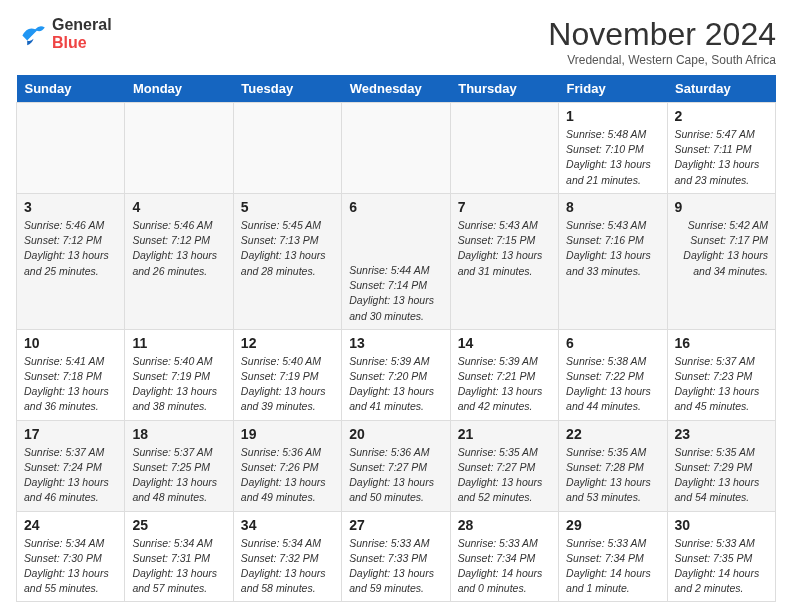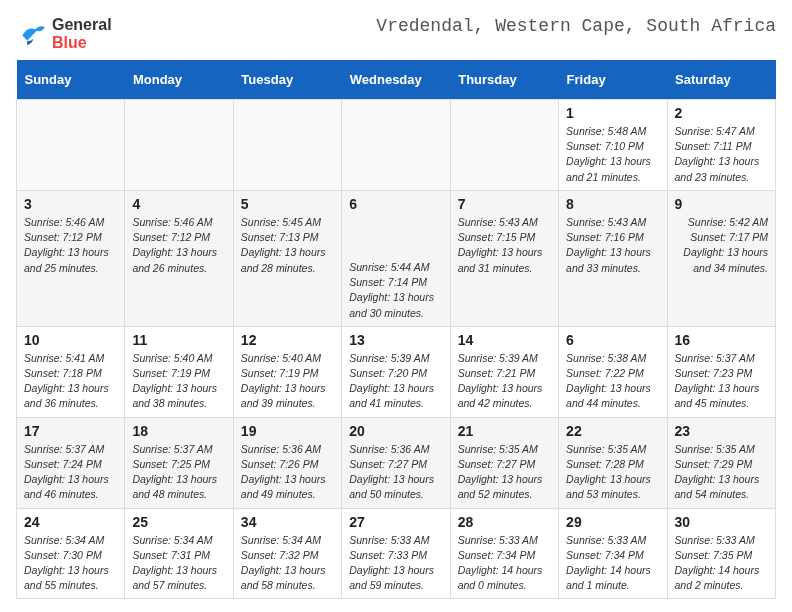--- a/index.html
+++ b/index.html
@@ -27,34 +27,33 @@
     }
     .title-area {
       text-align: right;
     }
     .month-title {
       font-size: 32px;
       font-weight: normal;
       color: #333;
     }
     .location {
-      font-size: 18px;
+      font-size: 12px;
       color: #555;
-      font-family: Liberation Mono, monospace;
     }
     table {
       width: 100%;
       border-collapse: collapse;
       table-layout: fixed;
     }
     th {
       background: #1565C0;
       color: #fff;
       text-align: left;
-      padding: 12px 8px;
+      padding: 6px 8px;
       font-size: 13px;
       font-weight: bold;
     }
     td {
       border: 1px solid #ddd;
       vertical-align: top;
       padding: 5px 7px;
       font-size: 11px;
       color: #333;
       height: 90px;
@@ -90,20 +89,21 @@
     <svg class="logo-bird" viewBox="0 0 40 40" xmlns="http://www.w3.org/2000/svg">
       <path d="M8,22 Q14,10 24,14 Q30,8 36,12 Q32,18 26,16 Q20,22 14,28 Z" fill="#2196F3"></path>
       <path d="M14,28 Q18,30 22,26 Q20,32 14,34 Z" fill="#1565C0"></path>
     </svg>
     <div>
       <div style="font-size:16px;font-weight:bold;color:#333;">General</div>
       <div style="font-size:16px;font-weight:bold;color:#ef4444;">Blue</div>
     </div>
   </div>
   <div class="title-area">
+    <div class="month-title">November 2024</div>
     <div class="location">Vredendal, Western Cape, South Africa</div>
   </div>
 </div>
 
 <table>
   <thead>
     <tr>
     <th>Sunday</th>
         <th>Monday</th>
         <th>Tuesday</th>

